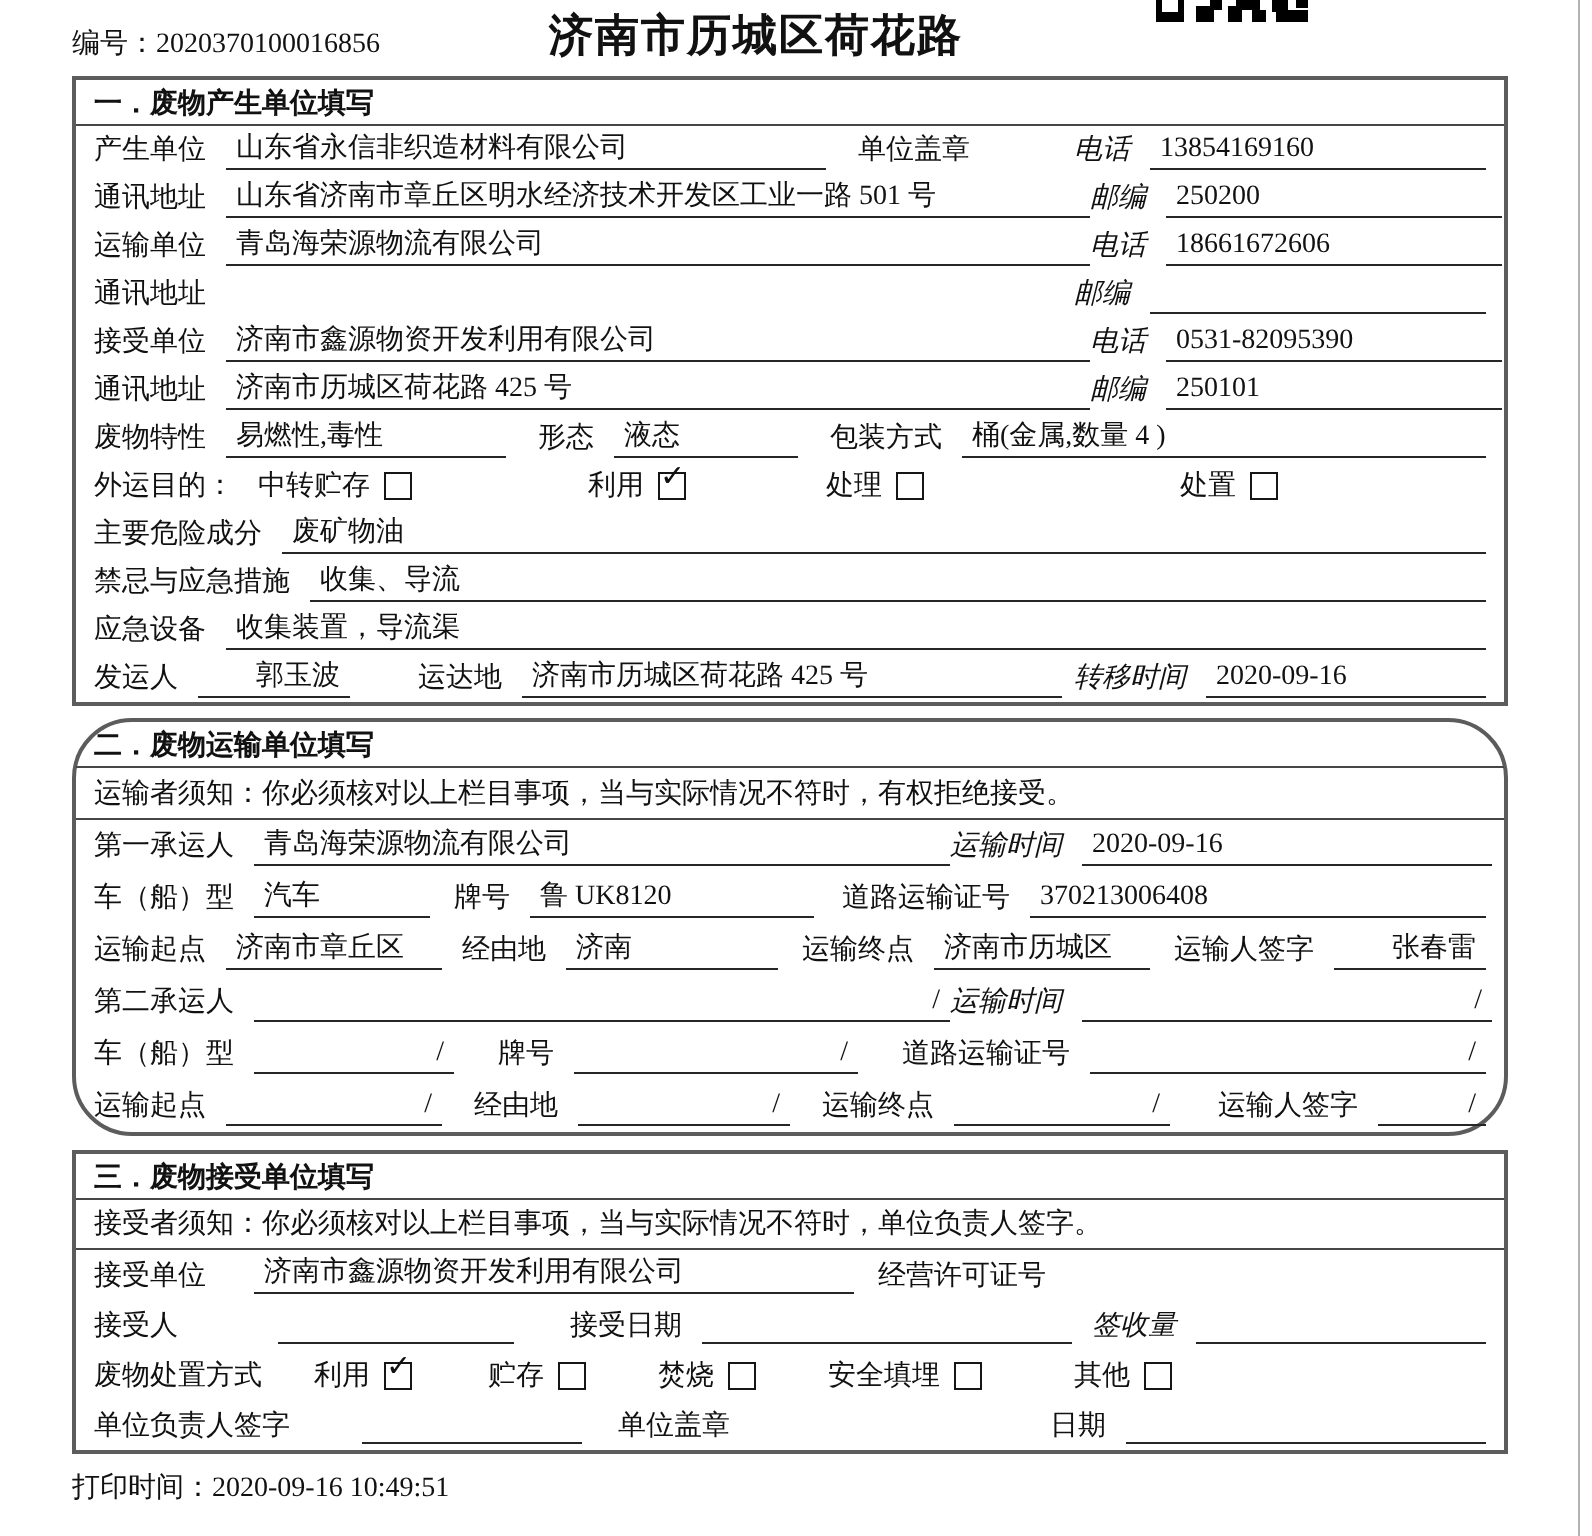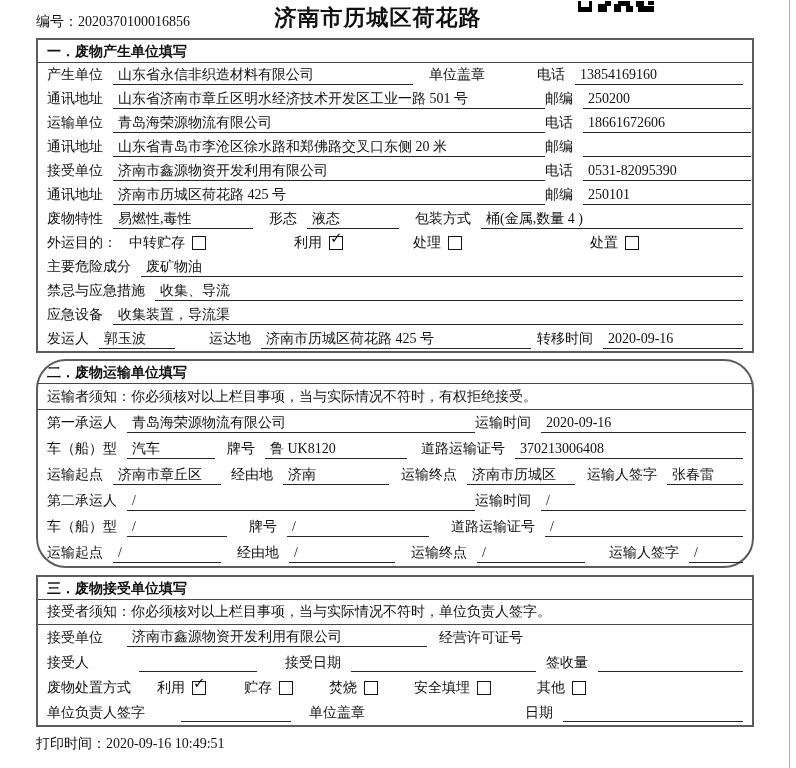--- a/index.html
+++ b/index.html
@@ -28,22 +28,22 @@
   .gap6{margin-top:6px;border-radius:30px;} .gap7{margin-top:7px;}
   .row{display:flex;align-items:center;padding:0 9px;box-sizing:border-box;}
   .b1 .row{height:24px;} .b2 .row{height:26px;} .b3 .row{height:25px;}
   .row.noticeline{border-bottom:1px solid #474747;}
   .lb{white-space:nowrap;margin-right:10px;flex:none;}
   .v{
     border-bottom:1px solid #262626;padding:0 5px;box-sizing:border-box;
     white-space:nowrap;overflow:hidden;height:19px;line-height:18px;flex:none;
   }
   .fill{flex:1 1 auto;}
-  .ra{margin-left:auto;}
-  .ctr{text-align:left;}
+  .ra{margin-left:auto;font-style:italic;}
+  .ctr{text-align:right;}
   .opt{white-space:nowrap;flex:none;display:inline-flex;align-items:center;}
   .cb{
     display:inline-block;width:12px;height:12px;border:1px solid #161616;
     margin-left:7px;position:relative;flex:none;background:#fff;
   }
   .cb .mark{
     position:absolute;left:0px;top:-6px;font-size:15px;font-weight:bold;
     font-family:"DejaVu Sans",sans-serif;line-height:15px;
   }
   .footer{margin:8px 0 0 36px;white-space:nowrap;}
@@ -94,21 +94,20 @@
 
   <div class="row">
     <span class="lb">运输单位</span>
     <span class="v" style="width:432px">青岛海荣源物流有限公司</span>
     <span class="lb ra">电话</span>
     <span class="v" style="width:168px">18661672606</span>
   </div>
 
   <div class="row">
     <span class="lb">通讯地址</span>
-    <span class="v" style="width:432px">山东省青岛市李沧区徐水路和郑佛路交叉口东侧 20 米</span>
     <span class="lb ra">邮编</span>
     <span class="v" style="width:168px"></span>
   </div>
 
   <div class="row">
     <span class="lb">接受单位</span>
     <span class="v" style="width:432px">济南市鑫源物资开发利用有限公司</span>
     <span class="lb ra">电话</span>
     <span class="v" style="width:168px">0531-82095390</span>
   </div>

